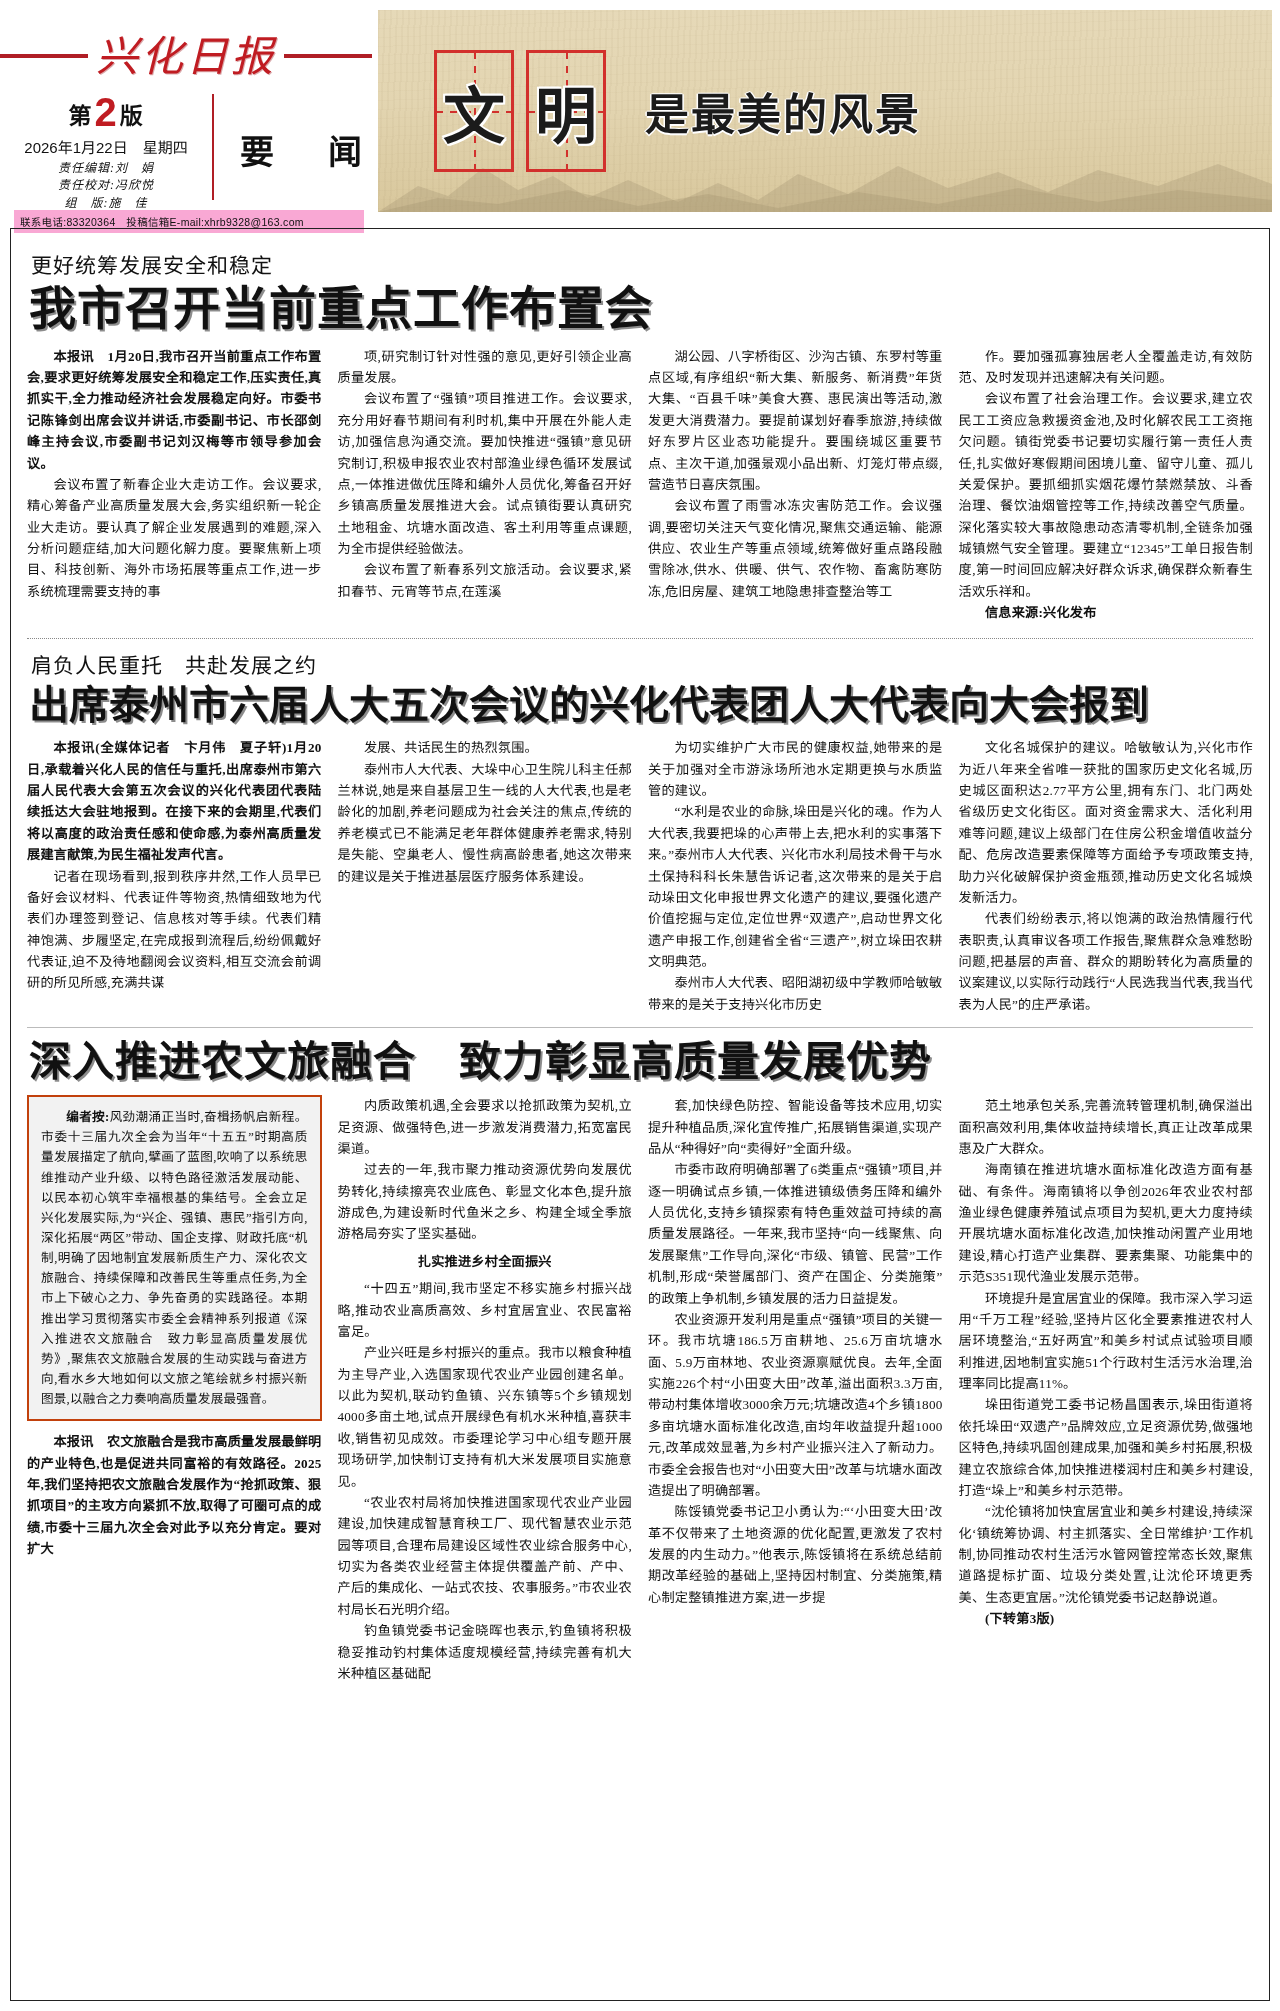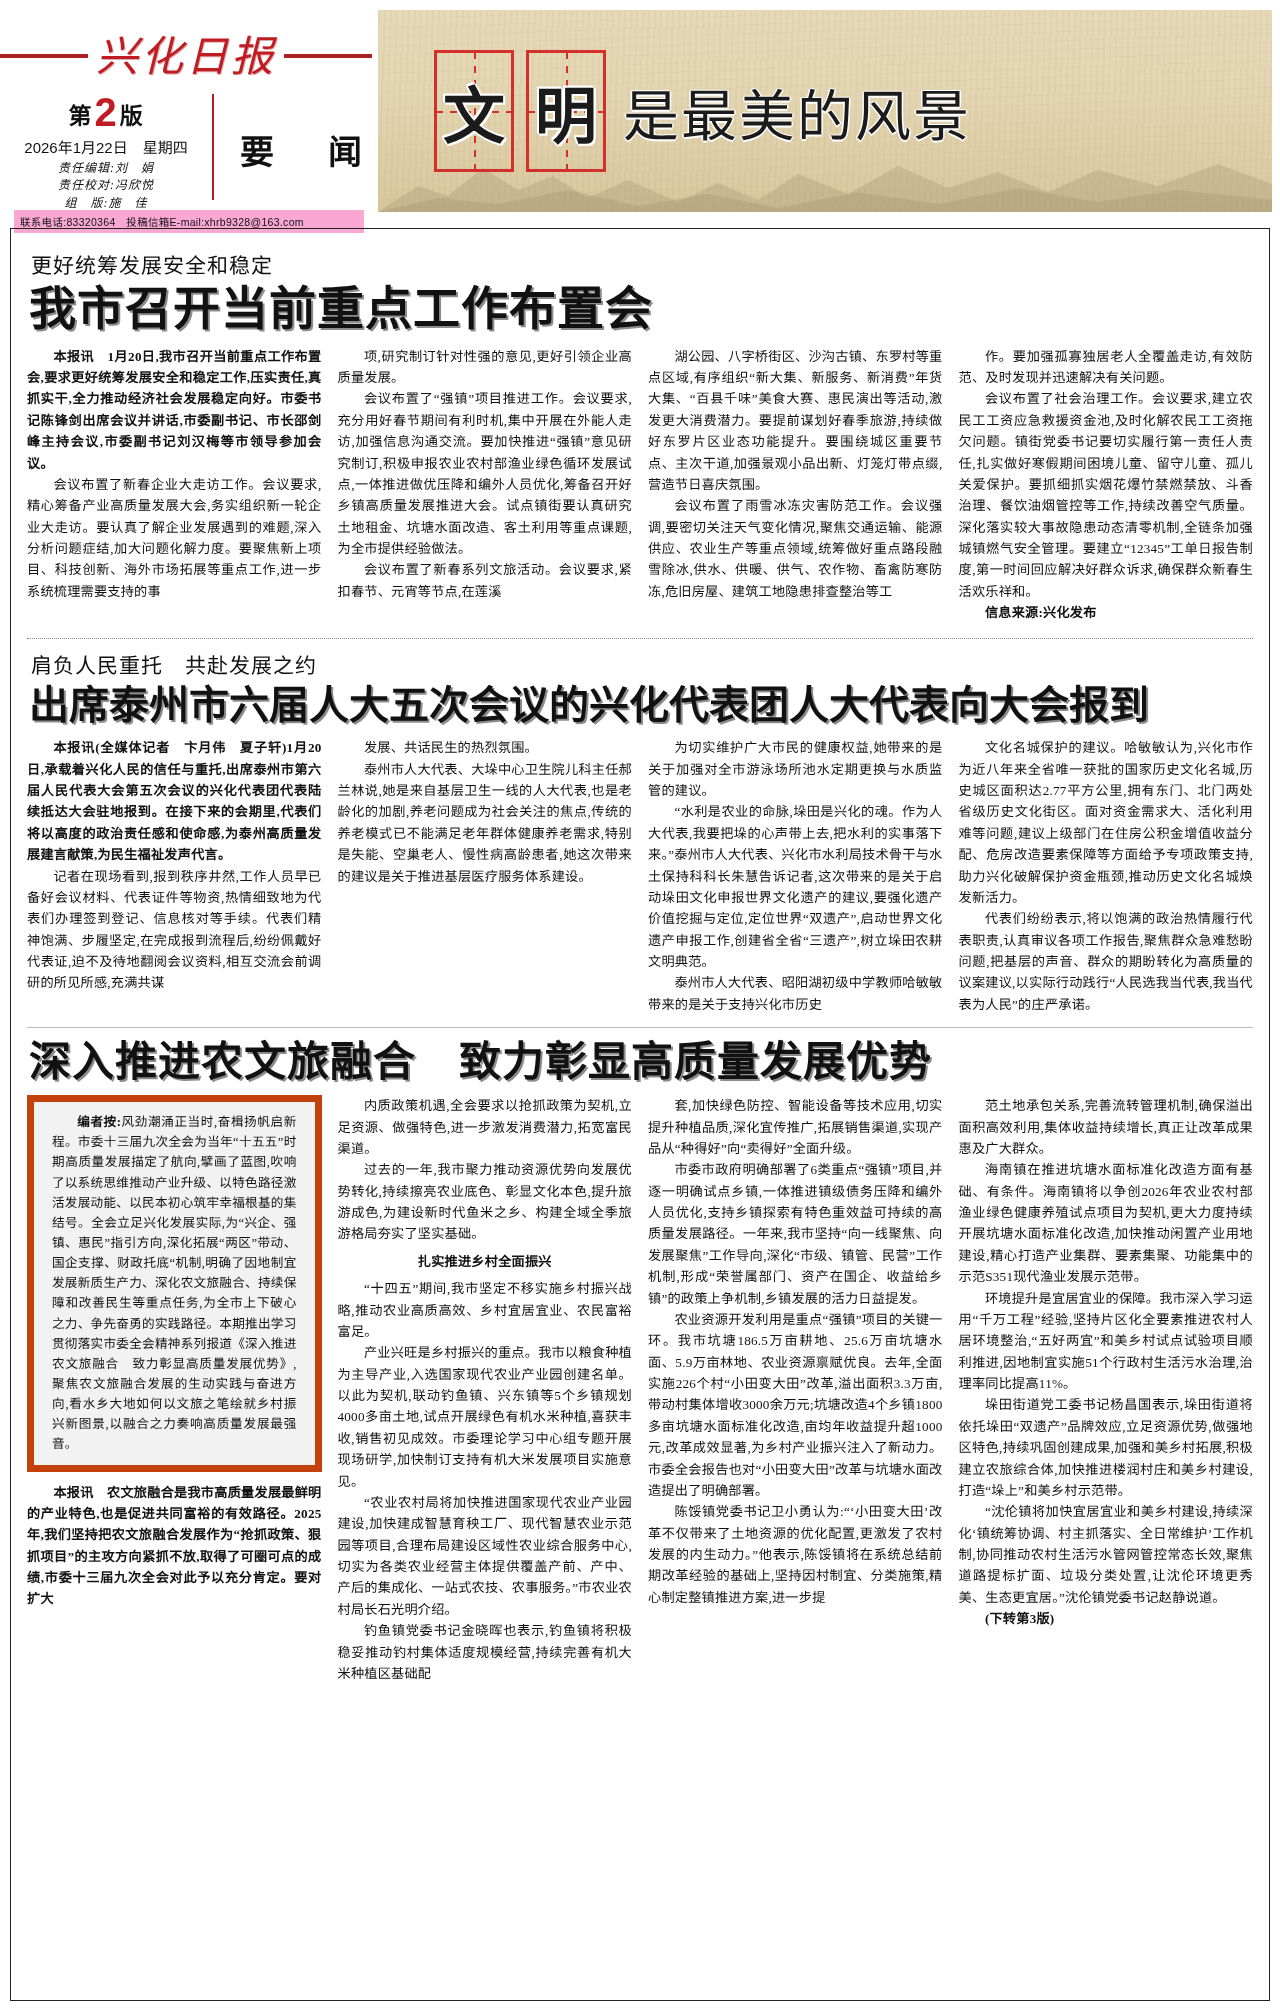--- a/index.html
+++ b/index.html
@@ -59,21 +59,21 @@
     display:flex;align-items:center;justify-content:center;
   }
   .glyph-box:before,.glyph-box:after{content:"";position:absolute;background:#d2302c;}
   .glyph-box:before{left:-1px;right:-1px;top:50%;height:2px;
     background:repeating-linear-gradient(90deg,#d2302c 0 7px,transparent 7px 14px);}
   .glyph-box:after{top:-1px;bottom:-1px;left:50%;width:2px;
     background:repeating-linear-gradient(180deg,#d2302c 0 7px,transparent 7px 14px);}
   .glyph{font-size:62px;font-weight:bold;color:#1b1b1b;position:relative;z-index:2;
     font-family:"Liberation Serif","DejaVu Serif",serif;
     text-shadow:2px 0 0 #fff,-2px 0 0 #fff,0 2px 0 #fff,0 -2px 0 #fff,2px 2px 0 #fff,-2px -2px 0 #fff;}
-  .banner-tag{font-size:56px;font-weight:normal;color:#1b1b1b;margin-left:5px;letter-spacing:2px;
+  .banner-tag{font-size:44px;font-weight:bold;color:#1b1b1b;margin-left:27px;letter-spacing:2px;
     font-family:"Liberation Serif","DejaVu Serif",serif;
     text-shadow:1.5px 0 0 #fff,-1.5px 0 0 #fff,0 1.5px 0 #fff,0 -1.5px 0 #fff;}
 
   
   .sheet{position:absolute;left:10px;top:228px;width:1260px;height:1773px;
     border:1.5px solid #222;box-sizing:border-box;padding:14px 16px 0 16px;}
 
   .shoulder{font-size:21px;font-weight:normal;letter-spacing:1px;margin:6px 0 4px 4px;
     font-family:"Liberation Sans","DejaVu Sans",sans-serif;}
   .hl-main{font-size:47px;font-weight:bold;letter-spacing:1px;line-height:1.12;margin:2px 0 10px 2px;
@@ -90,21 +90,21 @@
     text-indent:2em;
     font-family:"Liberation Serif","DejaVu Serif",serif;
   }
   .col p.noind{text-indent:0;}
   .lead{font-weight:bold;}
   .src{font-weight:bold;}
   .rule-h{border:0;border-top:1px dotted #888;margin:14px 0 10px 0;}
   .rule-thin{border:0;border-top:1px solid #bbb;margin:12px 0 10px 0;}
 
   .editor-box{
-    border:7px solid #c2410c;background:#f2f2f2;padding:10px 18px;margin-bottom:10px;
+    border:2px solid #c2410c;background:#f2f2f2;padding:10px 12px;margin-bottom:10px;
   }
   .editor-box p{font-size:12.6px;line-height:1.6;text-indent:2em;margin:0;text-align:justify;}
   .editor-box .ttl{font-weight:bold;}
   .cont{font-weight:bold;}
   .right{text-align:right;}
 </style>
 </head>
 <body>
 
 <div class="page">
@@ -220,21 +220,21 @@
           <p>内质政策机遇,全会要求以抢抓政策为契机,立足资源、做强特色,进一步激发消费潜力,拓宽富民渠道。</p>
           <p>过去的一年,我市聚力推动资源优势向发展优势转化,持续擦亮农业底色、彰显文化本色,提升旅游成色,为建设新时代鱼米之乡、构建全域全季旅游格局夯实了坚实基础。</p>
           <p class="noind" style="text-align:center;font-weight:bold;margin:6px 0;">扎实推进乡村全面振兴</p>
           <p>“十四五”期间,我市坚定不移实施乡村振兴战略,推动农业高质高效、乡村宜居宜业、农民富裕富足。</p>
           <p>产业兴旺是乡村振兴的重点。我市以粮食种植为主导产业,入选国家现代农业产业园创建名单。以此为契机,联动钓鱼镇、兴东镇等5个乡镇规划4000多亩土地,试点开展绿色有机水米种植,喜获丰收,销售初见成效。市委理论学习中心组专题开展现场研学,加快制订支持有机大米发展项目实施意见。</p>
           <p>“农业农村局将加快推进国家现代农业产业园建设,加快建成智慧育秧工厂、现代智慧农业示范园等项目,合理布局建设区域性农业综合服务中心,切实为各类农业经营主体提供覆盖产前、产中、产后的集成化、一站式农技、农事服务。”市农业农村局长石光明介绍。</p>
           <p>钓鱼镇党委书记金晓晖也表示,钓鱼镇将积极稳妥推动钓村集体适度规模经营,持续完善有机大米种植区基础配</p>
         </div>
         <div class="col">
           <p>套,加快绿色防控、智能设备等技术应用,切实提升种植品质,深化宜传推广,拓展销售渠道,实现产品从“种得好”向“卖得好”全面升级。</p>
-          <p>市委市政府明确部署了6类重点“强镇”项目,并逐一明确试点乡镇,一体推进镇级债务压降和编外人员优化,支持乡镇探索有特色重效益可持续的高质量发展路径。一年来,我市坚持“向一线聚焦、向发展聚焦”工作导向,深化“市级、镇管、民营”工作机制,形成“荣誉属部门、资产在国企、收益给乡镇”的政策上争机制,乡镇发展的活力日益提发。</p>
+          <p>市委市政府明确部署了6类重点“强镇”项目,并逐一明确试点乡镇,一体推进镇级债务压降和编外人员优化,支持乡镇探索有特色重效益可持续的高质量发展路径。一年来,我市坚持“向一线聚焦、向发展聚焦”工作导向,深化“市级、镇管、民营”工作机制,形成“荣誉属部门、资产在国企、分类施策”的政策上争机制,乡镇发展的活力日益提发。</p>
           <p>农业资源开发利用是重点“强镇”项目的关键一环。我市坑塘186.5万亩耕地、25.6万亩坑塘水面、5.9万亩林地、农业资源禀赋优良。去年,全面实施226个村“小田变大田”改革,溢出面积3.3万亩,带动村集体增收3000余万元;坑塘改造4个乡镇1800多亩坑塘水面标准化改造,亩均年收益提升超1000元,改革成效显著,为乡村产业振兴注入了新动力。市委全会报告也对“小田变大田”改革与坑塘水面改造提出了明确部署。</p>
           <p>陈馁镇党委书记卫小勇认为:“‘小田变大田’改革不仅带来了土地资源的优化配置,更激发了农村发展的内生动力。”他表示,陈馁镇将在系统总结前期改革经验的基础上,坚持因村制宜、分类施策,精心制定整镇推进方案,进一步提</p>
         </div>
         <div class="col">
           <p>范土地承包关系,完善流转管理机制,确保溢出面积高效利用,集体收益持续增长,真正让改革成果惠及广大群众。</p>
           <p>海南镇在推进坑塘水面标准化改造方面有基础、有条件。海南镇将以争创2026年农业农村部渔业绿色健康养殖试点项目为契机,更大力度持续开展坑塘水面标准化改造,加快推动闲置产业用地建设,精心打造产业集群、要素集聚、功能集中的示范S351现代渔业发展示范带。</p>
           <p>环境提升是宜居宜业的保障。我市深入学习运用“千万工程”经验,坚持片区化全要素推进农村人居环境整治,“五好两宜”和美乡村试点试验项目顺利推进,因地制宜实施51个行政村生活污水治理,治理率同比提高11%。</p>
           <p>垛田街道党工委书记杨昌国表示,垛田街道将依托垛田“双遗产”品牌效应,立足资源优势,做强地区特色,持续巩固创建成果,加强和美乡村拓展,积极建立农旅综合体,加快推进楼润村庄和美乡村建设,打造“垛上”和美乡村示范带。</p>
           <p>“沈伦镇将加快宜居宜业和美乡村建设,持续深化‘镇统筹协调、村主抓落实、全日常维护’工作机制,协同推动农村生活污水管网管控常态长效,聚焦道路提标扩面、垃圾分类处置,让沈伦环境更秀美、生态更宜居。”沈伦镇党委书记赵静说道。</p>
           <p class="right"><span class="cont">(下转第3版)</span></p>

